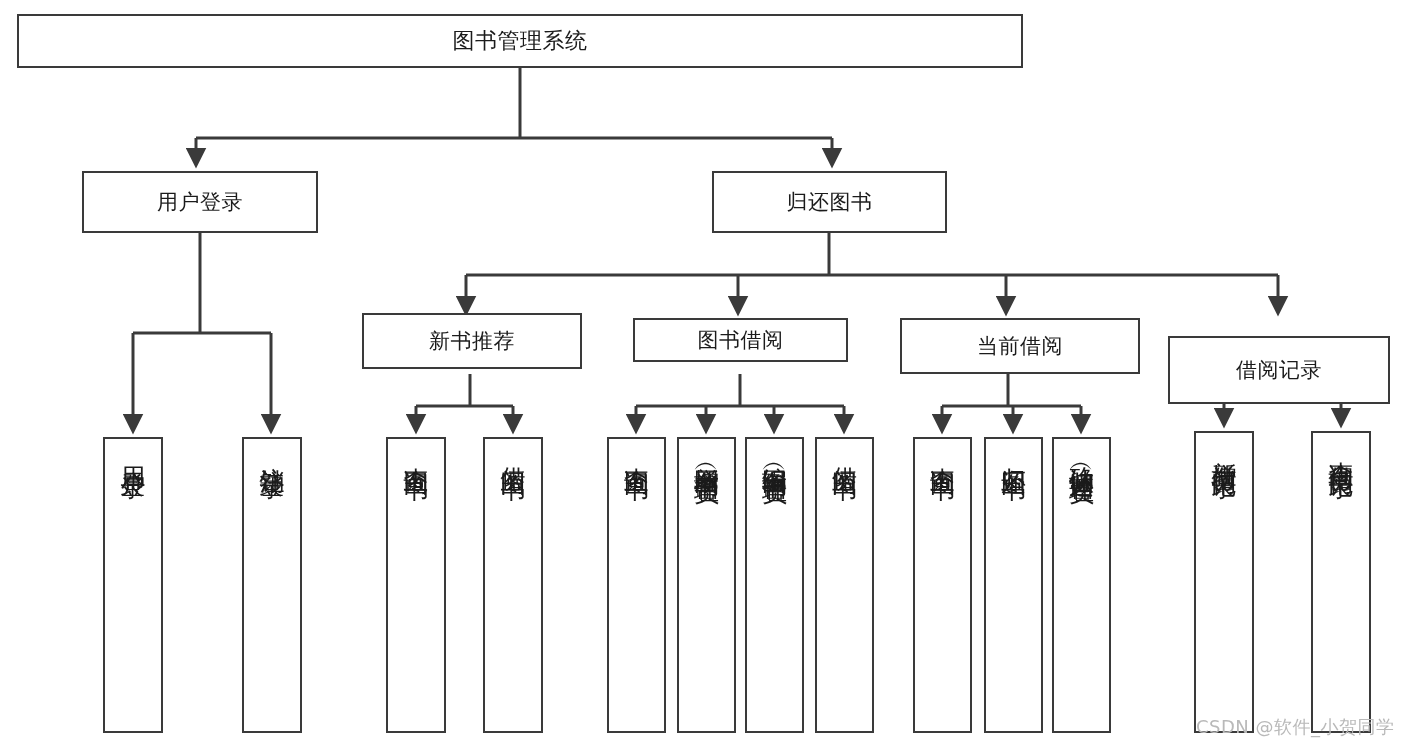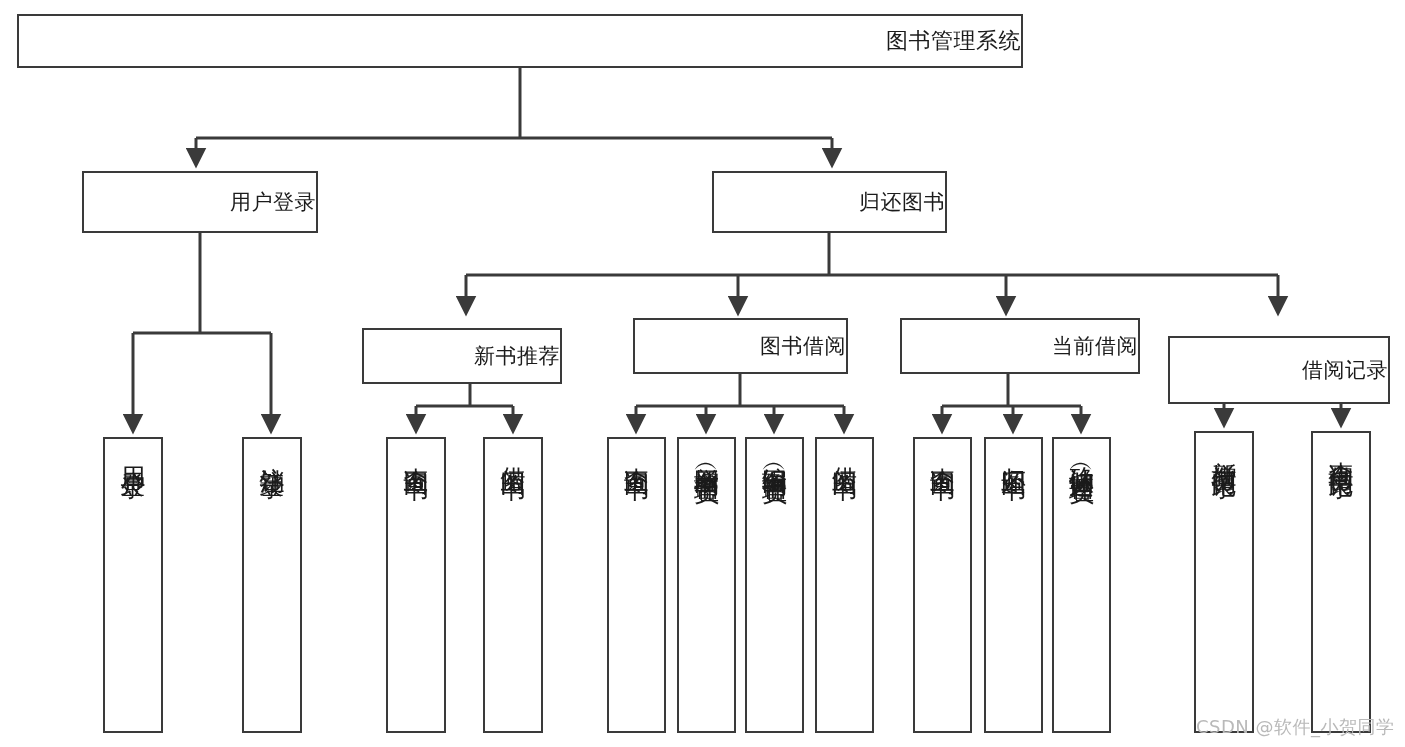--- a/index.html
+++ b/index.html
@@ -25,21 +25,21 @@
     height: 747px;
     pointer-events: none;
   }
   .node {
     position: absolute;
     box-sizing: border-box;
     background: #ffffff;
     border: 2px solid #3a3a3a;
     display: flex;
     align-items: center;
-    justify-content: flex-end;
+    justify-content: center;
     color: #1b1b1b;
   }
   .node .label {
     display: block;
     text-align: center;
     line-height: 1.08;
     letter-spacing: 0.5px;
   }
   .node.horiz .label {
     font-size: 21px;
@@ -130,24 +130,24 @@
     <span class="label">图书管理系统</span>
   </div>
 
   <div class="node horiz" style="left:82px; top:171px; width:236px; height:62px;">
     <span class="label">用户登录</span>
   </div>
   <div class="node horiz" style="left:712px; top:171px; width:235px; height:62px;">
     <span class="label">归还图书</span>
   </div>
 
-  <div class="node horiz" style="left:362px; top:328px; width:200px; height:56px;">
+  <div class="node horiz" style="left:362px; top:313px; width:220px; height:56px;">
     <span class="label">新书推荐</span>
   </div>
-  <div class="node horiz" style="left:633px; top:318px; width:215px; height:56px;">
+  <div class="node horiz" style="left:633px; top:318px; width:215px; height:44px;">
     <span class="label">图书借阅</span>
   </div>
   <div class="node horiz" style="left:900px; top:318px; width:240px; height:56px;">
     <span class="label">当前借阅</span>
   </div>
   <div class="node horiz" style="left:1168px; top:336px; width:222px; height:68px;">
     <span class="label">借阅记录</span>
   </div>
 
   <div class="node vert" style="left:103px; top:437px; width:60px; height:296px;">

